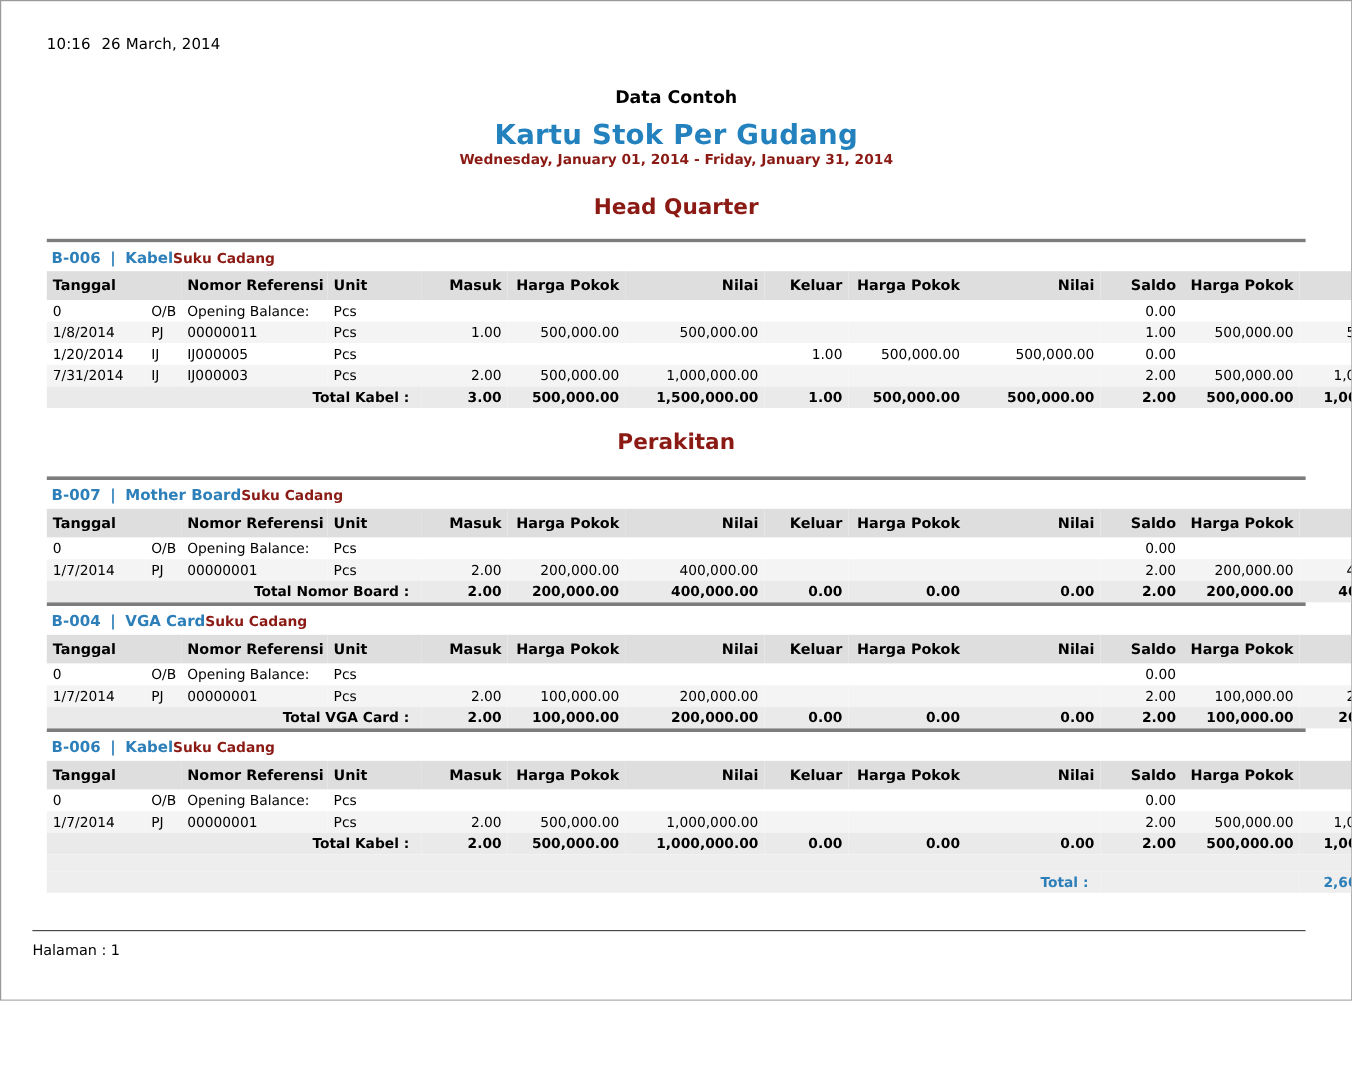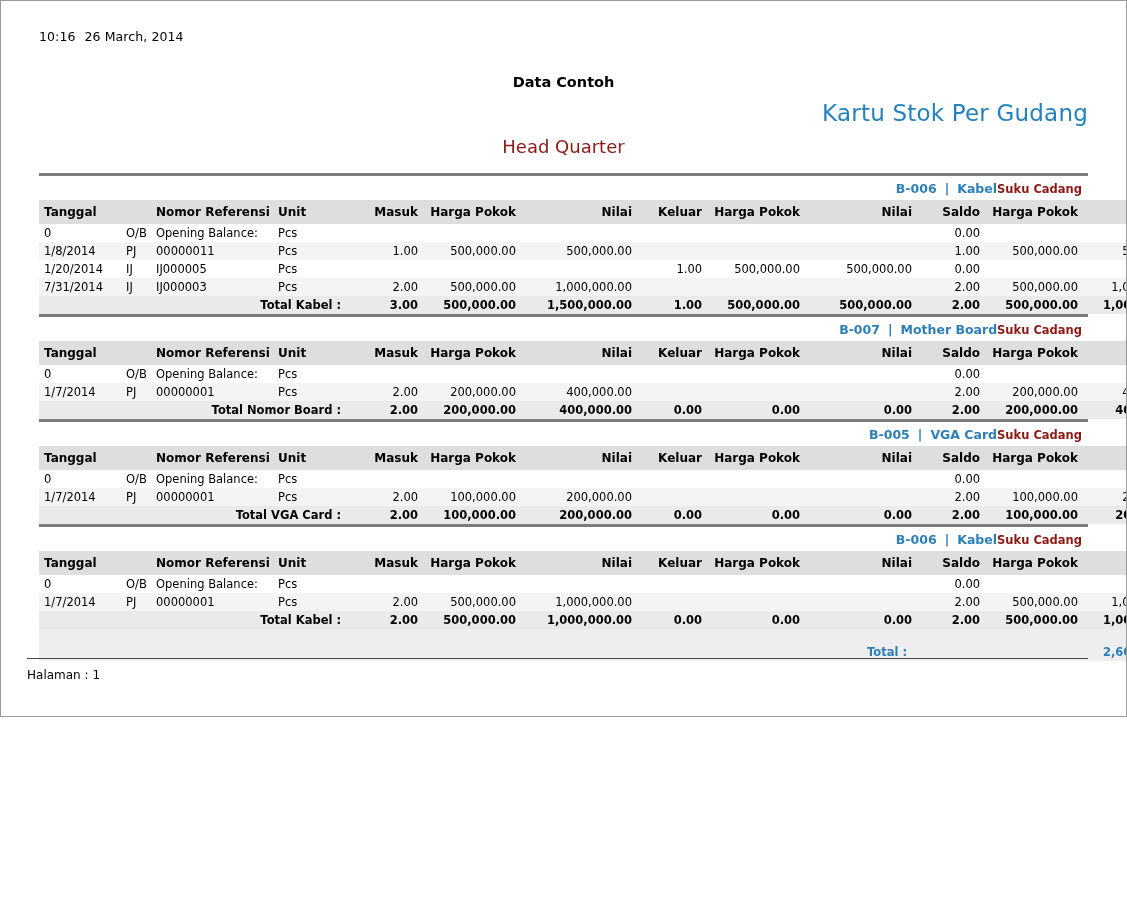--- a/index.html
+++ b/index.html
@@ -4,21 +4,21 @@
 <style>
   * { box-sizing: border-box; }
   html, body {
     margin: 0; padding: 0;
     background: #ffffff;
     font-family: "DejaVu Sans", sans-serif;
   }
   #page {
     position: relative;
     width: 1127px;
-    height: 717px;
+    height: 834px;
     background: #ffffff;
     border: 1px solid #9a9a9a;
     overflow: hidden;
   }
   .inner {
     padding: 28px 38px 0 38px;
   }
 
   
   .topmeta {
@@ -31,54 +31,54 @@
 
   
   .rpt-company {
     text-align: center;
     font-size: 14.5px;
     font-weight: bold;
     color: #000000;
     margin-bottom: 10px;
   }
   .rpt-title {
-    text-align: right;
+    text-align: center;
     font-size: 23px;
-    font-weight: normal;
+    font-weight: bold;
     color: #2382bd;
     letter-spacing: 0.2px;
-    margin-bottom: 10px;
+    margin-bottom: 0;
   }
   .rpt-period {
     text-align: center;
     font-size: 11.5px;
     font-weight: bold;
     color: #8b1a14;
     margin-bottom: 22px;
   }
   .group-title {
     text-align: center;
     font-size: 18px;
-    font-weight: normal;
+    font-weight: bold;
     color: #8b1a14;
     margin: 0 0 16px 0;
   }
   .group-title.second { margin-top: 18px; margin-bottom: 18px; }
 
   
   .item-block { margin-bottom: 0; }
   .block-topbar {
     height: 3px;
     background: #7c7c7c;
     width: 100%;
   }
   .block-headline {
     display: flex;
     align-items: baseline;
-    justify-content: flex-end;
+    justify-content: flex-start;
     padding: 5px 6px 4px 4px;
     background: #ffffff;
   }
   .item-id-wrap {
     font-size: 12.5px;
     font-weight: bold;
     color: #2c7fb8;
     white-space: nowrap;
   }
   .item-id-wrap .sep { margin: 0 8px; color: #2c7fb8; }
@@ -178,20 +178,21 @@
 
 <div id="page">
   <div class="inner">
 
     <div class="topmeta">
       <span class="time">10:16</span><span>26 March, 2014</span>
     </div>
 
     <div class="rpt-company">Data Contoh</div>
     <div class="rpt-title">Kartu Stok Per Gudang</div>
+    <div class="rpt-period">Wednesday, January 01, 2014 - Friday, January 31, 2014</div>
 
     <div id="groups-container">
         <div class="group-title">Head Quarter</div>
         <div class="item-block">
           <div class="block-topbar"></div>
           <div class="block-headline">
             <div class="item-id-wrap"><span>B-006</span><span class="sep">|</span><span>Kabel</span></div>
             <div class="item-cat">Suku Cadang</div>
           </div>
           <table class="stok">
@@ -295,20 +296,21 @@
                 <td class="r">1.00</td>
                 <td class="r">500,000.00</td>
                 <td class="r">500,000.00</td>
                 <td class="r">2.00</td>
                 <td class="r">500,000.00</td>
                 <td class="r">1,000,000.00</td>
               </tr>
             </tbody>
           </table>
         </div>
+        <div class="group-title second">Perakitan</div>
         <div class="item-block">
           <div class="block-topbar"></div>
           <div class="block-headline">
             <div class="item-id-wrap"><span>B-007</span><span class="sep">|</span><span>Mother Board</span></div>
             <div class="item-cat">Suku Cadang</div>
           </div>
           <table class="stok">
             <colgroup>
               <col class="c-tanggal">
               <col class="c-tipe">
@@ -382,21 +384,21 @@
                 <td class="r">2.00</td>
                 <td class="r">200,000.00</td>
                 <td class="r">400,000.00</td>
               </tr>
             </tbody>
           </table>
         </div>
         <div class="item-block">
           <div class="block-topbar"></div>
           <div class="block-headline">
-            <div class="item-id-wrap"><span>B-005</span><span class="sep">|</span><span>VGA Card</span></div>
+            <div class="item-id-wrap"><span>B-004</span><span class="sep">|</span><span>VGA Card</span></div>
             <div class="item-cat">Suku Cadang</div>
           </div>
           <table class="stok">
             <colgroup>
               <col class="c-tanggal">
               <col class="c-tipe">
               <col class="c-ref">
               <col class="c-unit">
               <col class="c-masuk">
               <col class="c-mhp">

